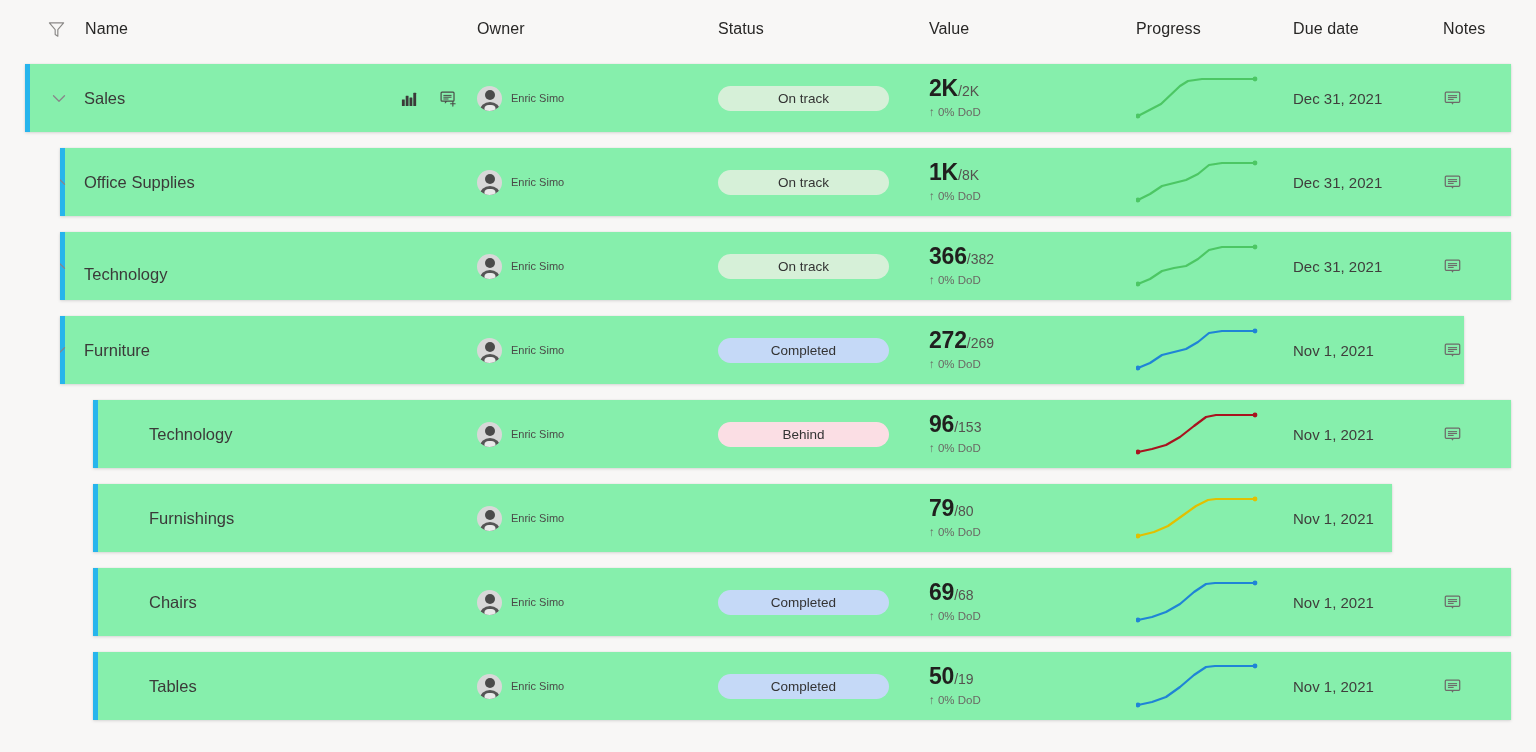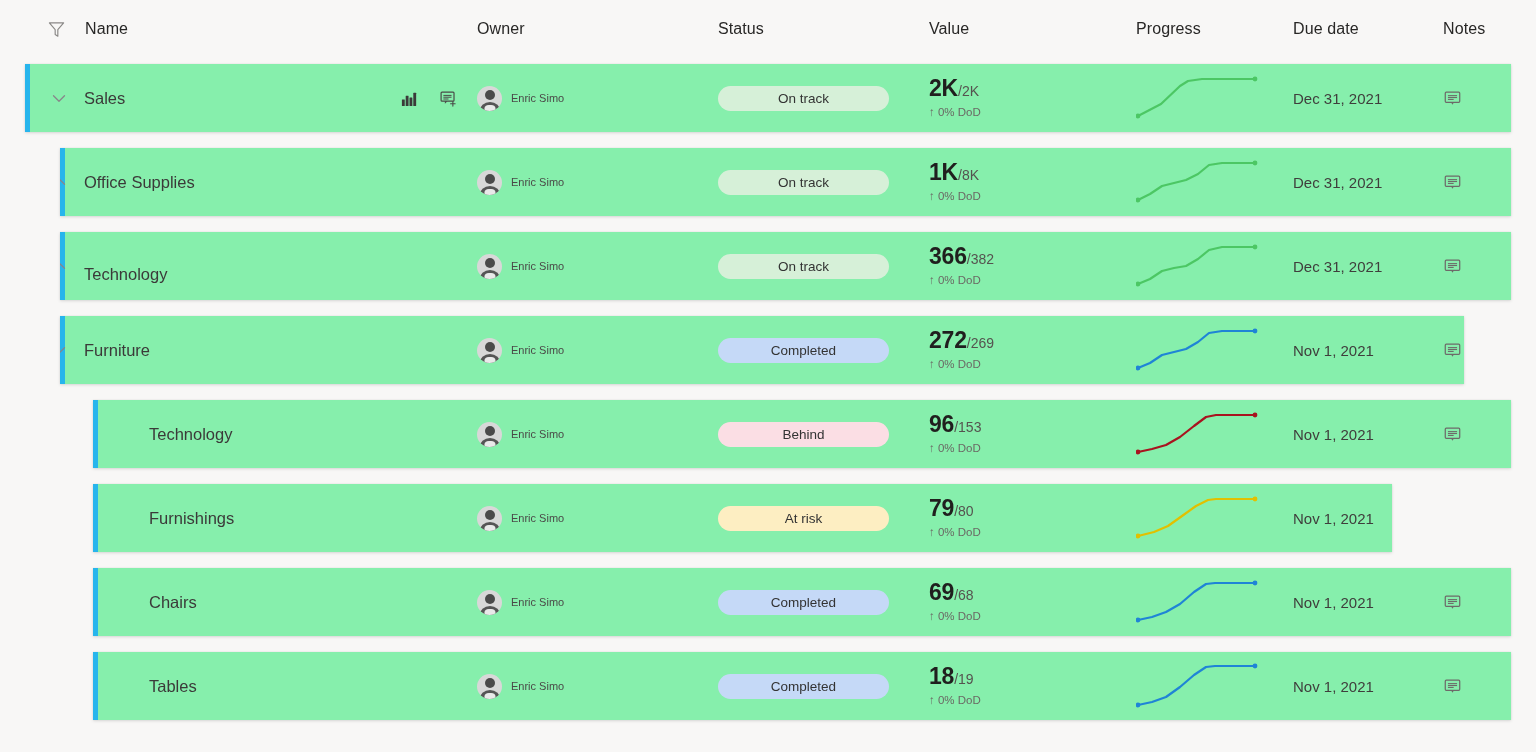--- a/index.html
+++ b/index.html
@@ -426,23 +426,20 @@
         <div class="accent" style="background: rgb(39, 181, 236);"></div>
         <div class="row-name" style="left: 56px;">Furnishings</div>
         <div class="cell owner-cell" style="left: 384px;">
           <div class="avatar">
             <div class="body"></div>
             <div class="shirt"></div>
             <div class="head"></div>
           </div>
           <span class="owner-name">Enric Simo</span>
         </div>
-        <div class="cell" style="left: 625px;">
-          <div class="status-pill" style="background: rgb(253, 238, 194);">At risk</div>
-        </div>
         <div class="cell" style="left: 836px;">
           <div class="value-block">
             <div><span class="value-main">79</span><span class="value-target">/80</span></div>
             <div class="value-delta">↑ 0% DoD</div>
           </div>
         </div>
         <div class="cell" style="left: 1043px;">
           <svg viewBox="0 0 122 56" width="122" height="56" class="spark">
             <polyline points="2,46 18,42 32,36 46,26 60,16 72,10 80,9 119,9" fill="none" stroke="#e2c000" stroke-width="2.2" stroke-linecap="round" stroke-linejoin="round"></polyline>
             <circle cx="2" cy="46" r="2.4" fill="#e2c000"></circle>
@@ -511,21 +508,21 @@
             <div class="shirt"></div>
             <div class="head"></div>
           </div>
           <span class="owner-name">Enric Simo</span>
         </div>
         <div class="cell" style="left: 625px;">
           <div class="status-pill" style="background: rgb(197, 217, 247);">Completed</div>
         </div>
         <div class="cell" style="left: 836px;">
           <div class="value-block">
-            <div><span class="value-main">18</span><span class="value-target">/19</span></div>
+            <div><span class="value-main">50</span><span class="value-target">/19</span></div>
             <div class="value-delta">↑ 0% DoD</div>
           </div>
         </div>
         <div class="cell" style="left: 1043px;">
           <svg viewBox="0 0 122 56" width="122" height="56" class="spark">
             <polyline points="2,47 16,44 30,39 44,29 58,17 70,9 79,8 119,8" fill="none" stroke="#1f84d6" stroke-width="2.2" stroke-linecap="round" stroke-linejoin="round"></polyline>
             <circle cx="2" cy="47" r="2.4" fill="#1f84d6"></circle>
             <circle cx="119" cy="8" r="2.4" fill="#1f84d6"></circle>
           </svg>
         </div>

